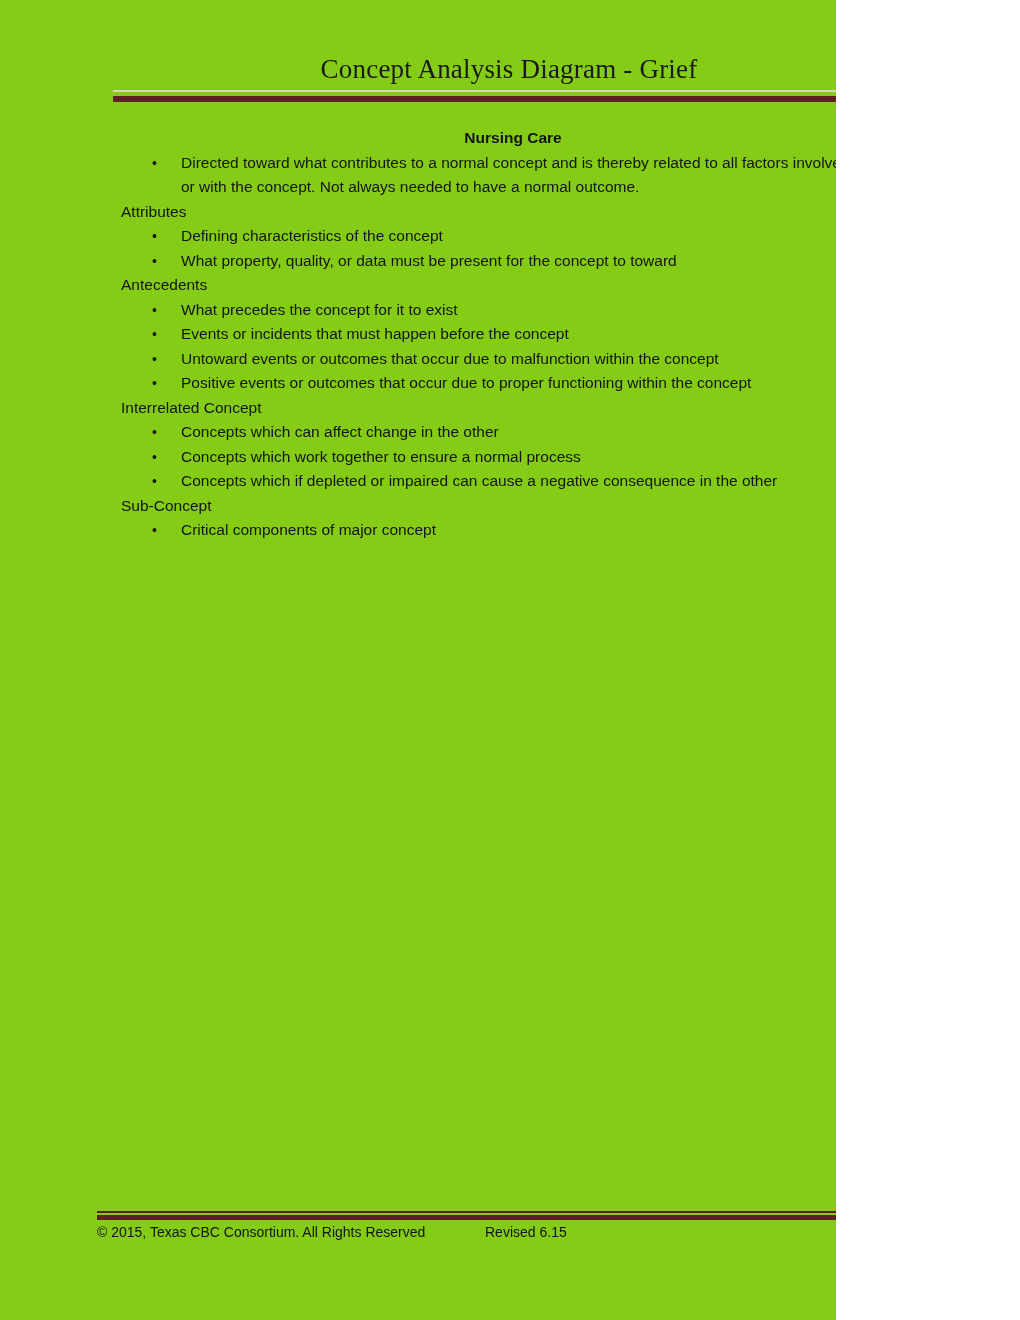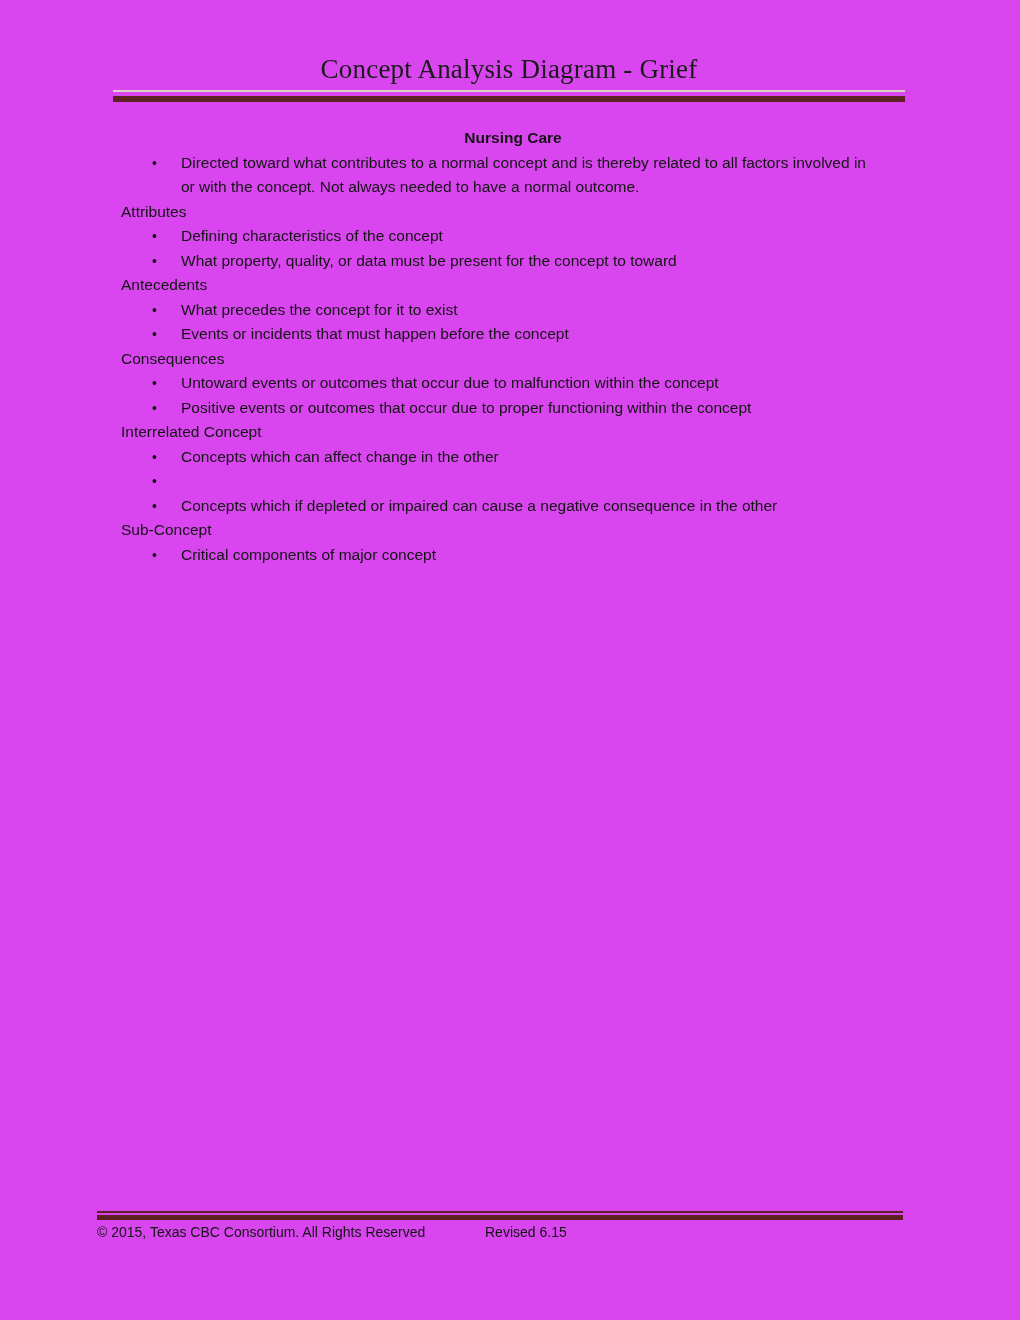--- a/index.html
+++ b/index.html
@@ -2,23 +2,23 @@
 <html><head>
 <meta charset="utf-8">
 <style>
   html, body {
     margin: 0;
     padding: 0;
     background: #ffffff;
   }
   .page {
     position: relative;
-    width: 1020px;
+    width: 836px;
     height: 1320px;
-    background: #d946ef;
+    background: #84cc16;
     overflow: hidden;
     font-family: "Liberation Sans", sans-serif;
     color: #141414;
     text-decoration: underline;
   }
 
   
   .doc-header {
     position: absolute;
     top: 0;
@@ -160,21 +160,20 @@
   </li>
 
   <li class="bullet-item">
     <span class="bullet-glyph">•</span>
     <span class="bullet-text">Events or incidents that must happen before the concept</span>
   </li>
 </ul>
   </section>
 
   <section class="section">
-    <div class="section-heading">Consequences</div>
     <ul class="bullet-list">
   <li class="bullet-item">
     <span class="bullet-glyph">•</span>
     <span class="bullet-text">Untoward events or outcomes that occur due to malfunction within the concept</span>
   </li>
 
   <li class="bullet-item">
     <span class="bullet-glyph">•</span>
     <span class="bullet-text">Positive events or outcomes that occur due to proper functioning within the concept</span>
   </li>
@@ -184,20 +183,21 @@
   <section class="section">
     <div class="section-heading">Interrelated Concept</div>
     <ul class="bullet-list">
   <li class="bullet-item">
     <span class="bullet-glyph">•</span>
     <span class="bullet-text">Concepts which can affect change in the other</span>
   </li>
 
   <li class="bullet-item">
     <span class="bullet-glyph">•</span>
+    <span class="bullet-text">Concepts which work together to ensure a normal process</span>
   </li>
 
   <li class="bullet-item">
     <span class="bullet-glyph">•</span>
     <span class="bullet-text">Concepts which if depleted or impaired can cause a negative consequence in the other</span>
   </li>
 </ul>
   </section>
 
   <section class="section">

